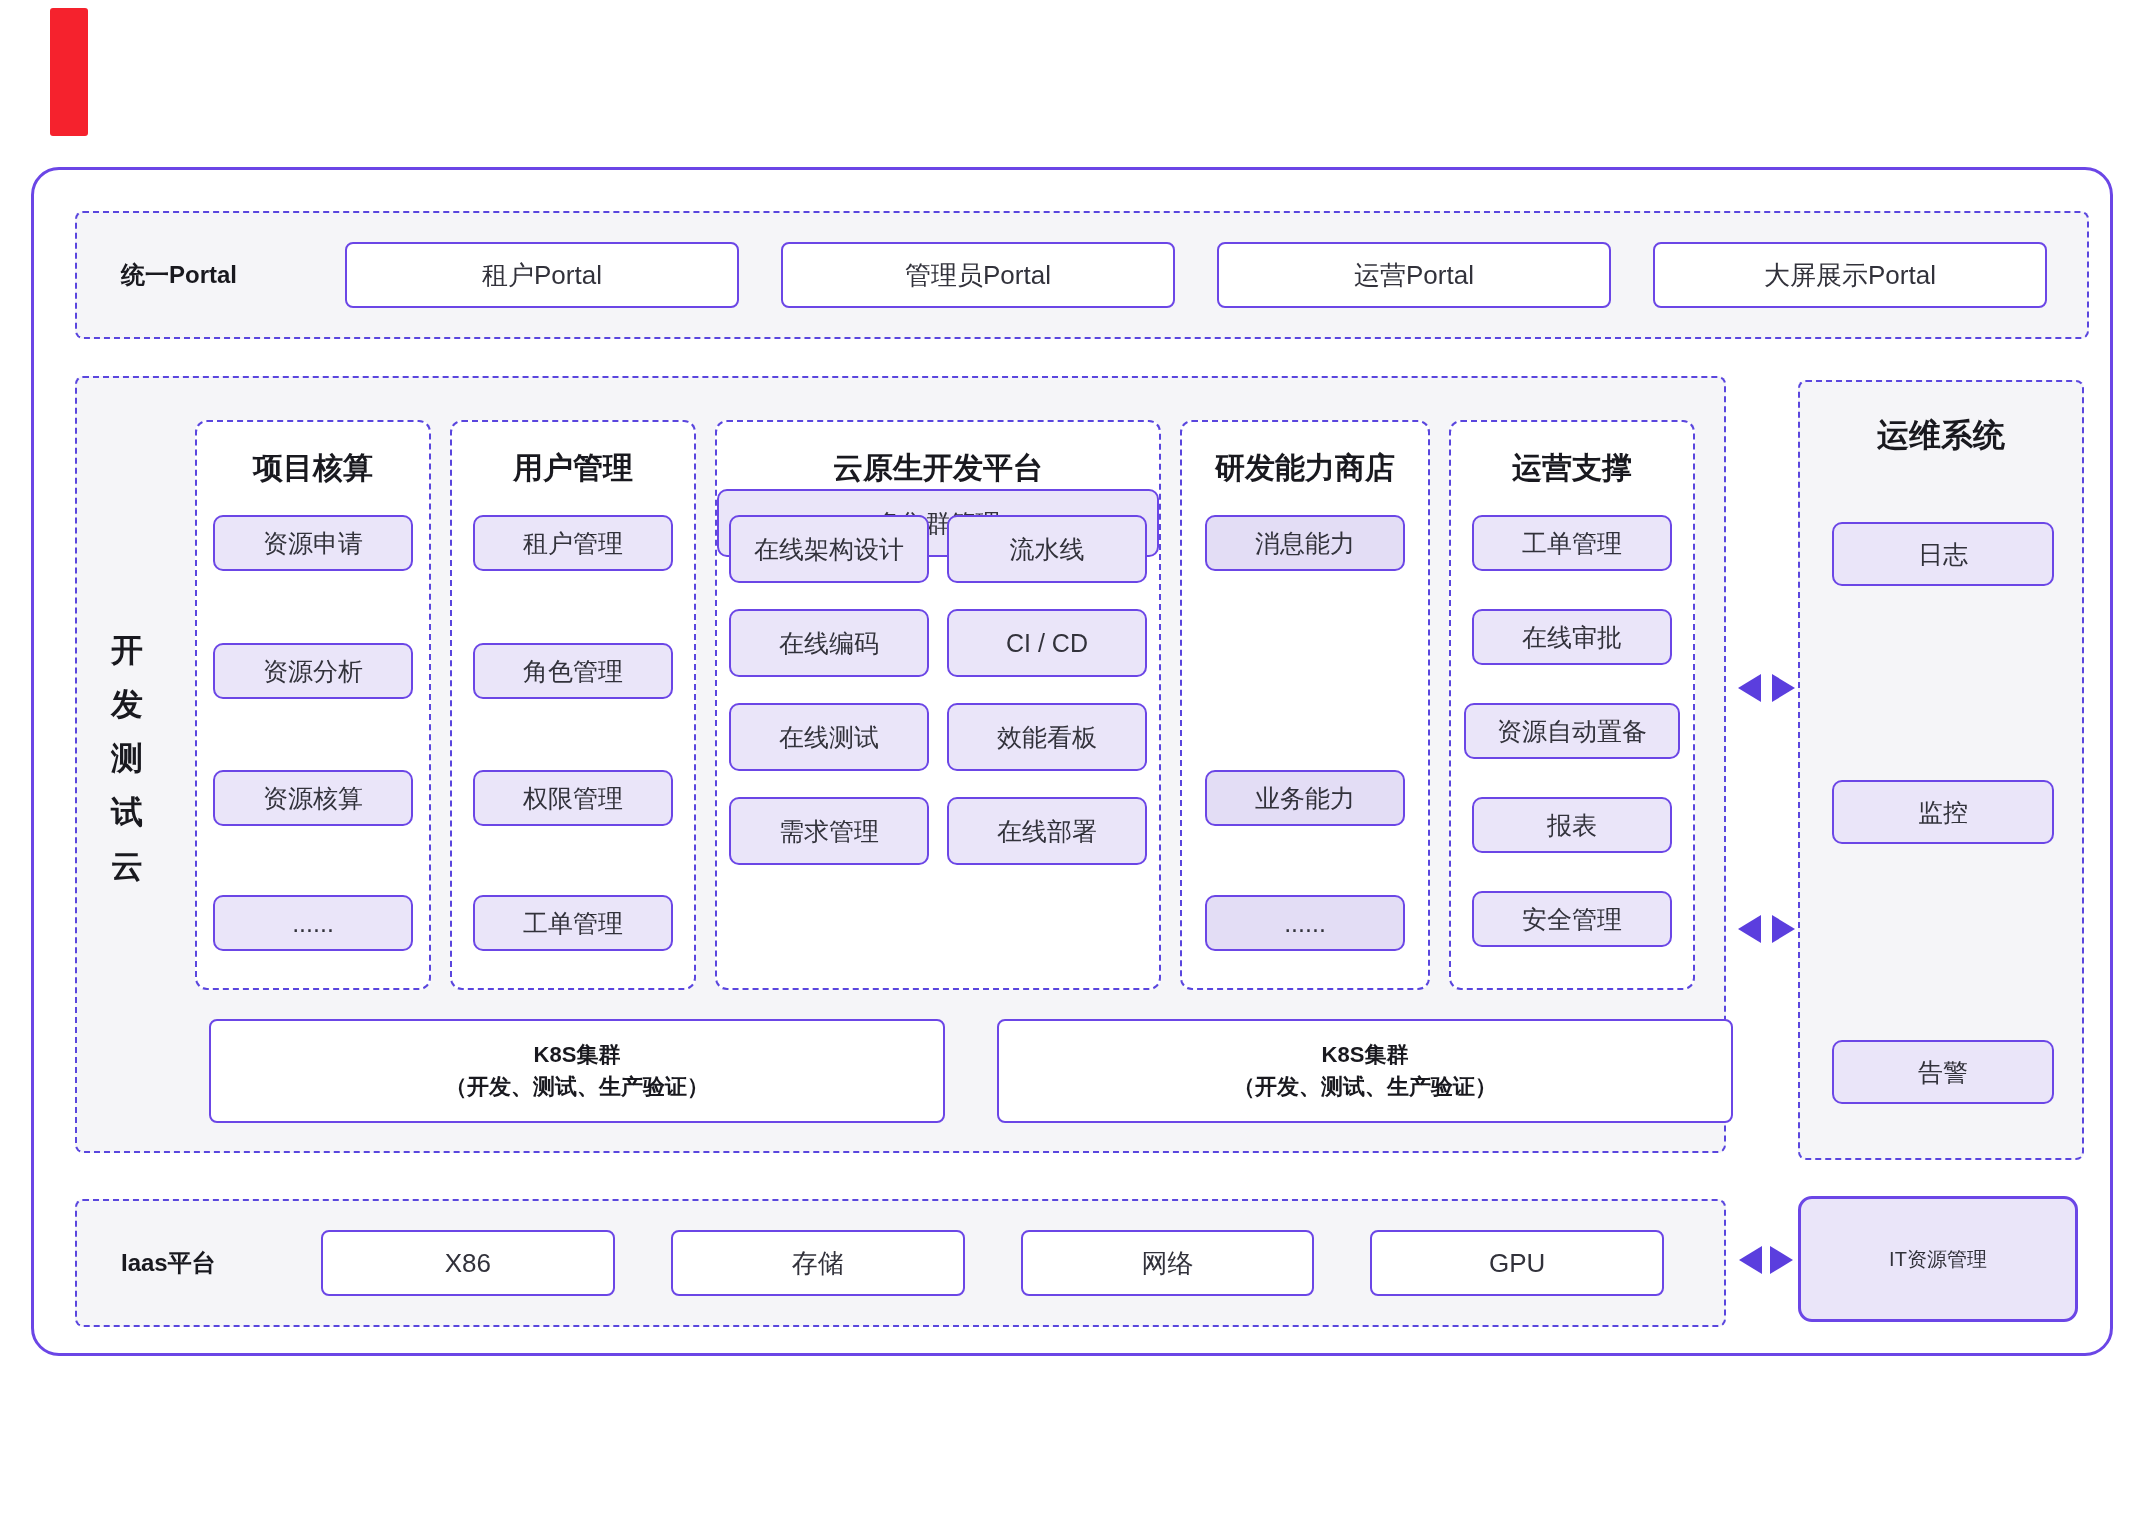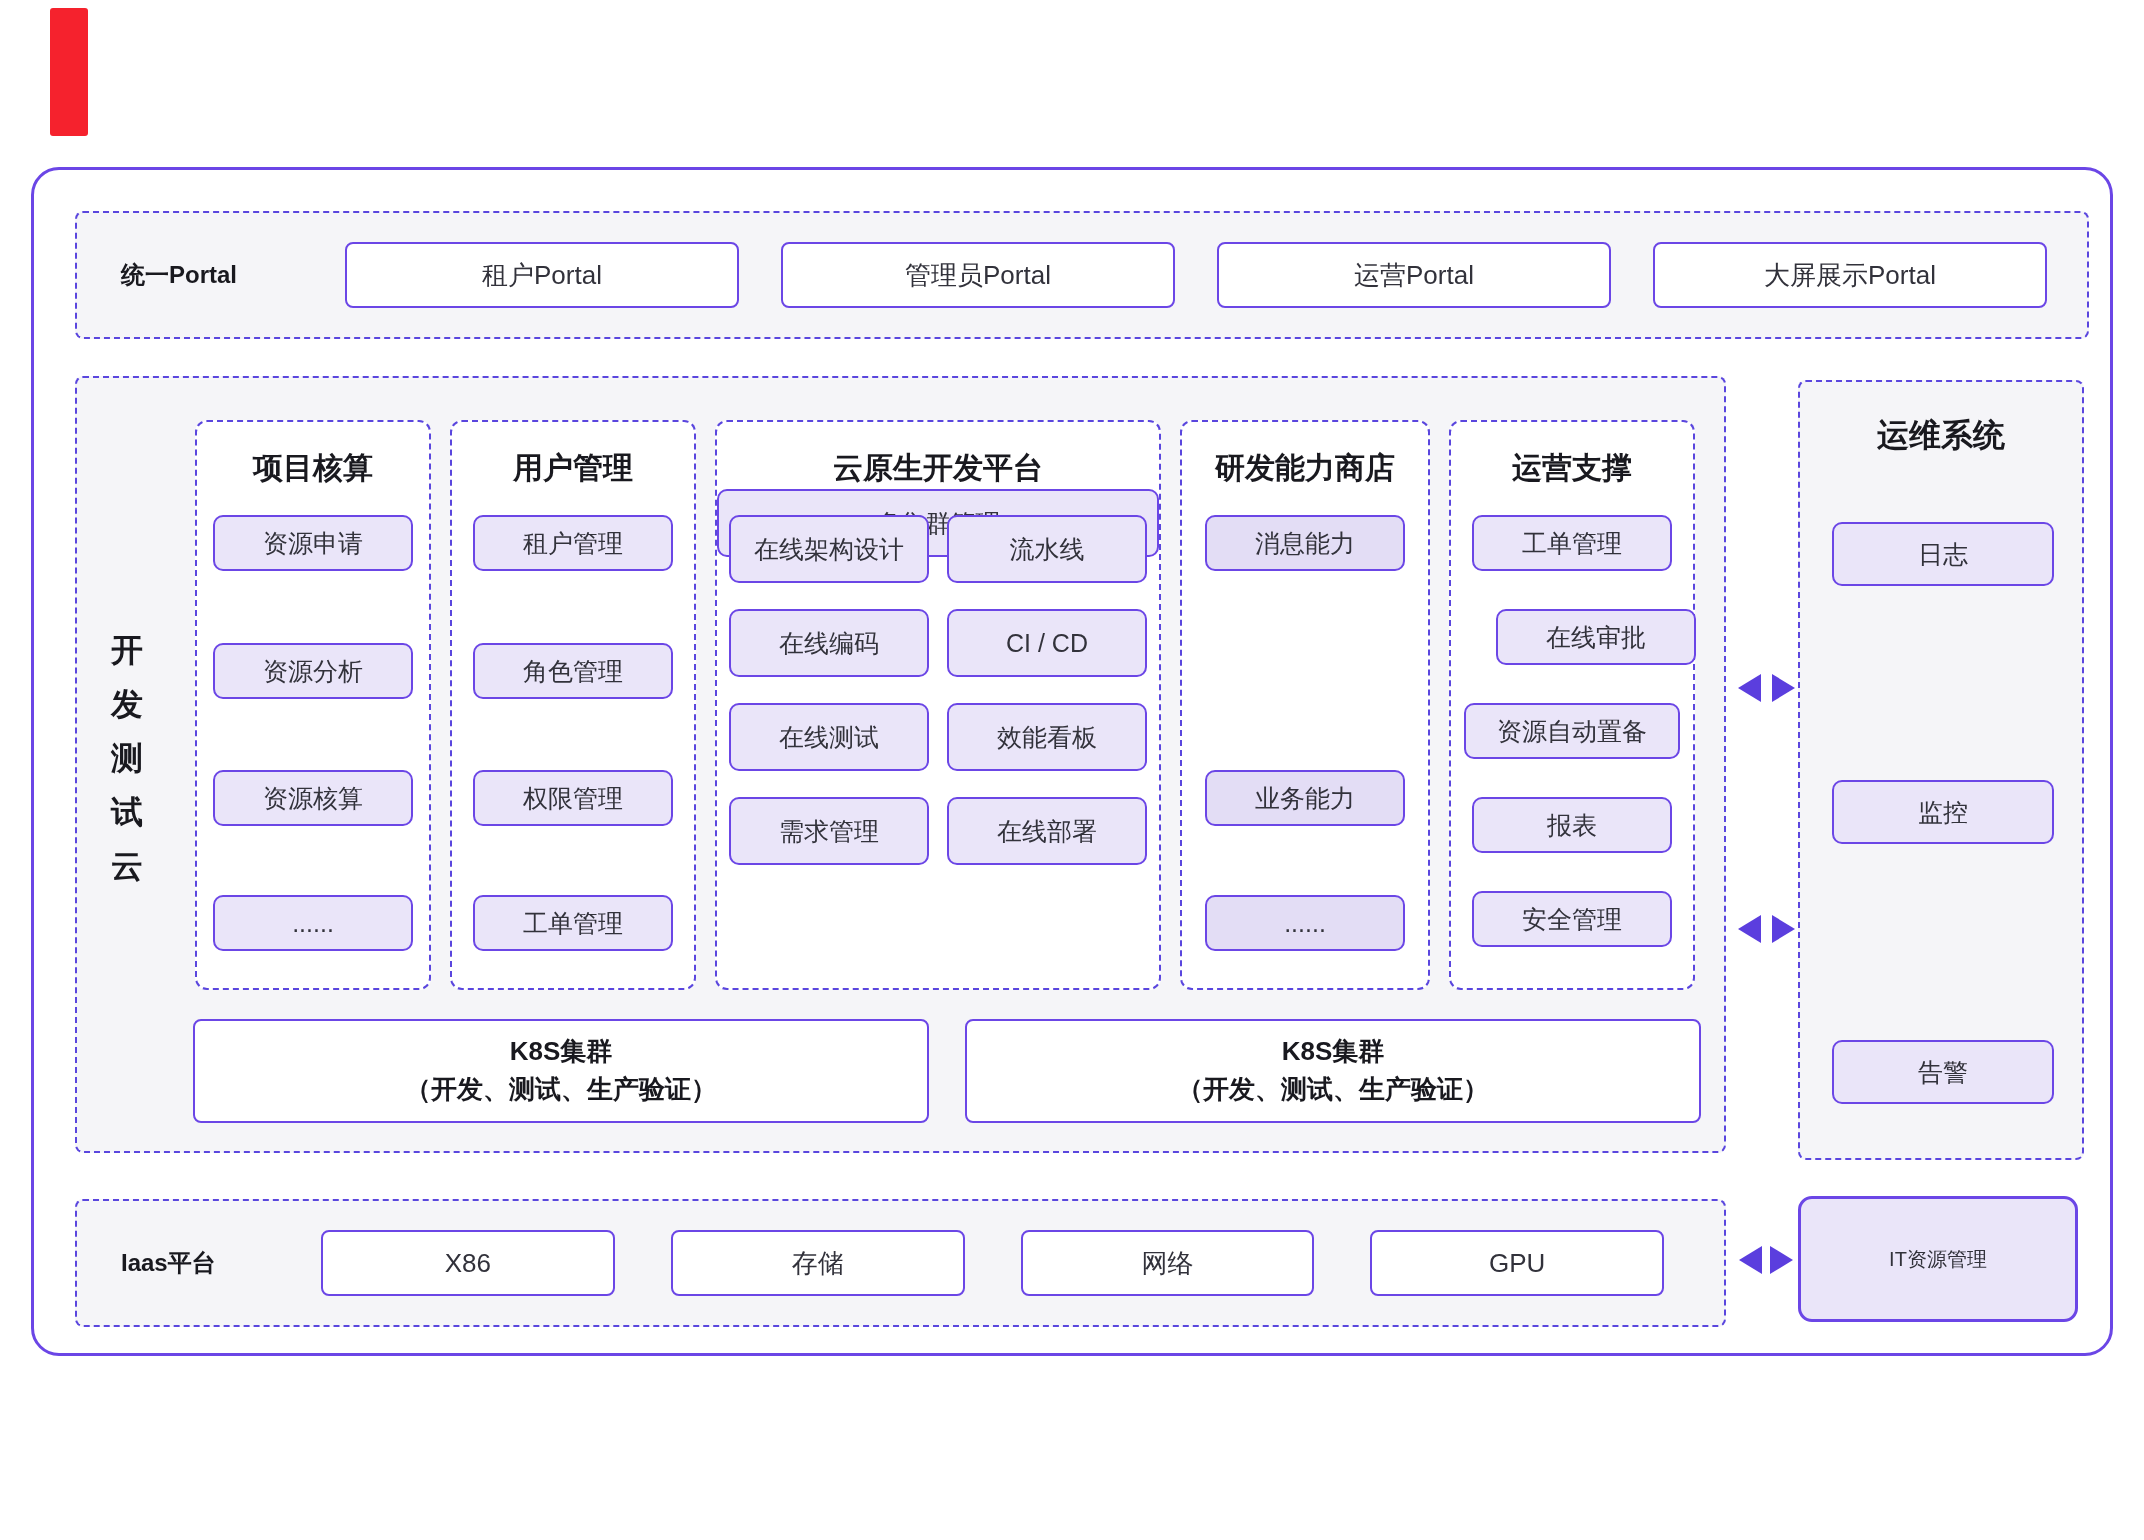--- a/index.html
+++ b/index.html
@@ -45,30 +45,30 @@
            display:flex;flex-direction:column;gap:22px;
            font-weight:bold;font-size:32px;color:var(--ink);line-height:1;}
   .columns{position:absolute;left:118px;top:42px;height:570px;display:flex;gap:19px;}
   .col{border:2px dashed var(--purple-dash);background:#fff;border-radius:12px;
        position:relative;padding-top:26px;}
   .col .col-title{margin-bottom:0;}
   .col .lav-box{position:absolute;left:50%;transform:translateX(-50%);width:200px;height:56px;}
   
   .r4-1{top:93px;} .r4-2{top:221px;} .r4-3{top:348px;} .r4-4{top:473px;}
   
-  .r5-1{top:93px;} .r5-2{top:187px;margin-left:24px;} .r5-3{top:281px;} .r5-4{top:375px;} .r5-5{top:469px;}
+  .r5-1{top:93px;} .r5-2{top:187px;} .r5-3{top:281px;} .r5-4{top:375px;} .r5-5{top:469px;}
   .col-grid .lav-box{position:static;transform:none;width:auto;height:68px;}
   .grid2{position:absolute;left:12px;right:12px;top:93px;display:grid;
          grid-template-columns:1fr 1fr;column-gap:18px;row-gap:26px;}
   .full-row{position:absolute;left:12px;right:12px;top:469px;height:68px;}
 
   .k8s-row{position:absolute;left:116px;top:641px;display:flex;gap:36px;}
   .k8s{width:736px;height:104px;background:#fff;border:2px solid var(--purple);border-radius:8px;
        display:flex;flex-direction:column;align-items:center;justify-content:center;
-       font-weight:bold;font-size:26px;color:var(--ink);line-height:1.45;}
+       font-weight:bold;font-size:22px;color:var(--ink);line-height:1.45;margin-left:16px;}
 
   
   .ops{position:absolute;left:1764px;top:210px;width:286px;height:780px;}
   .ops .col-title{position:absolute;top:32px;left:0;right:0;font-size:32px;}
   .ops .lav-box{position:absolute;left:32px;width:222px;height:64px;}
   .ops-b1{top:140px;} .ops-b2{top:398px;} .ops-b3{top:658px;}
 
   
   .iaas{position:absolute;left:41px;top:1029px;width:1651px;height:128px;
         display:flex;align-items:center;padding:0 60px 0 44px;}

